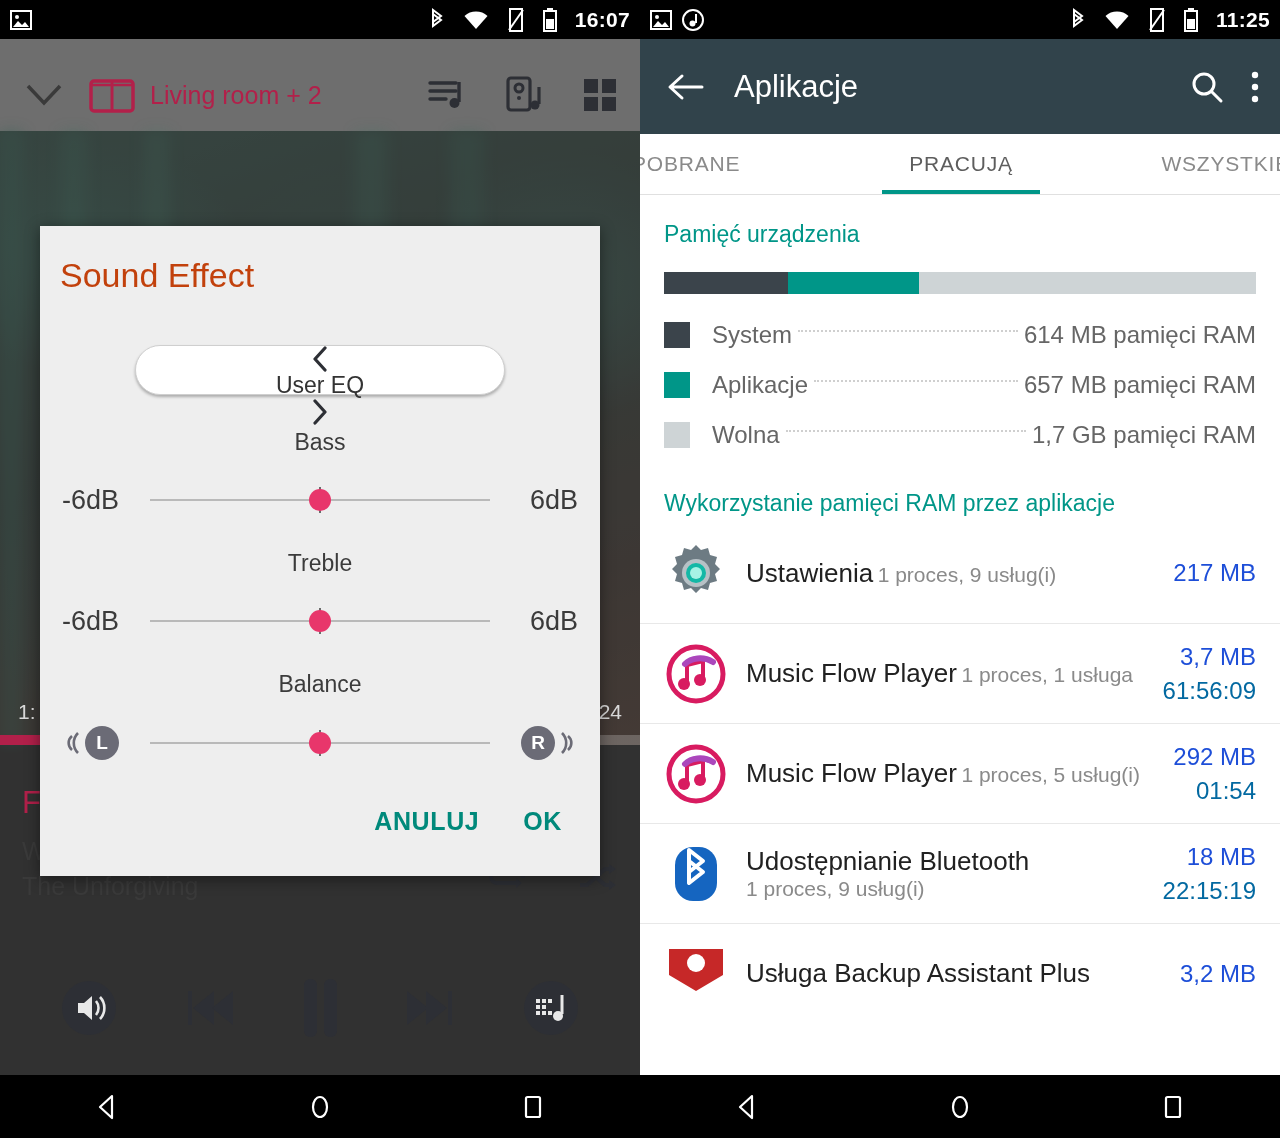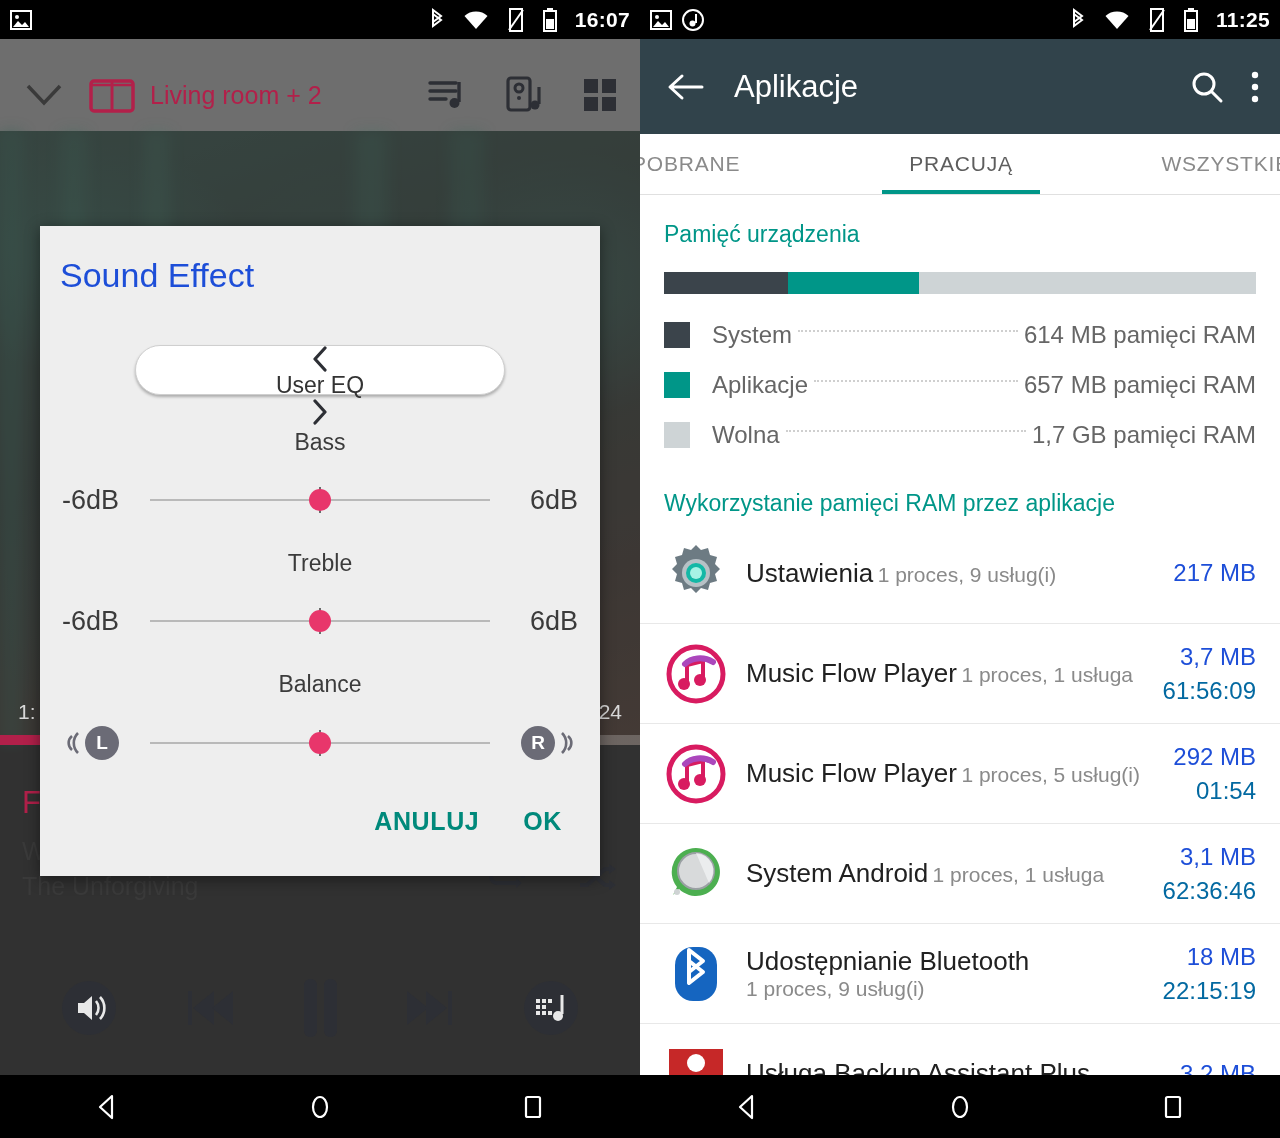--- a/index.html
+++ b/index.html
@@ -70,21 +70,21 @@
     position: absolute; left: 0; top: 940px; width: 640px; height: 135px;
     display: flex; align-items: center; justify-content: space-around; padding: 0 26px;
   }
 
   
   .dialog {
     position: absolute; left: 40px; top: 226px; width: 560px; height: 650px;
     background: #eeeeee; box-shadow: 0 3px 14px rgba(0,0,0,.45);
     display: flex; flex-direction: column;
   }
-  .dlg-title { color: #1d4ed8; font-size: 34px; padding: 30px 0 0 20px; }
+  .dlg-title { color: #c2410c; font-size: 34px; padding: 30px 0 0 20px; }
   .dlg-body { flex: 1; padding: 0 22px; }
 
   .eq-select {
     margin: 50px auto 0; width: 370px; height: 50px; background: #fff;
     border: 1px solid #cfcfcf; border-radius: 26px; box-shadow: 0 2px 3px rgba(0,0,0,.28);
     display: flex; align-items: center; justify-content: space-between; padding: 0 22px; flex-direction: column;
   }
   .eq-name { font-size: 23px; color: #333; }
   .eq-arrow { width: 26px; height: 26px; display:flex; align-items:center; justify-content:center; }
 
@@ -584,39 +584,20 @@
         <span class="app-text">
           <span class="app-name">Music Flow Player</span>
           <span class="app-sub">1 proces, 5 usług(i)</span>
         </span>
         <span class="app-right">
           <div class="app-size">292 MB</div>
           <div class="app-time">01:54</div>
         </span>
       </div>
 
-      <div class="app-row">
-        <span class="app-icon">
-          <svg width="62" height="62" viewBox="0 0 62 62">
-            <path d="M31 5a24 24 0 1 1-17 41L8 52l4-8A24 24 0 0 1 31 5z" fill="#4caf50"></path>
-            <circle cx="31" cy="28" r="18" fill="#d8dadb"></circle>
-            <circle cx="31" cy="28" r="18" fill="none" stroke="#9aa0a3" stroke-width="2"></circle>
-            <path d="M31 10a18 18 0 0 1 13 30z" fill="#f0f1f2" opacity=".8"></path>
-            <circle cx="12" cy="49" r="3" fill="#cfd3d4"></circle>
-          </svg>
-        </span>
-        <span class="app-text">
-          <span class="app-name">System Android</span>
-          <span class="app-sub">1 proces, 1 usługa</span>
-        </span>
-        <span class="app-right">
-          <div class="app-size">3,1 MB</div>
-          <div class="app-time">62:36:46</div>
-        </span>
-      </div>
 
       <div class="app-row">
         <span class="app-icon">
           <svg width="62" height="62" viewBox="0 0 62 62">
             <rect x="10" y="4" width="42" height="54" rx="18" fill="#1565c0"></rect>
             <path d="M24 18l14 11-14 11V7l14 11-14 11" fill="none" stroke="#fff" stroke-width="4" stroke-linejoin="round"></path>
           </svg>
         </span>
         <span class="app-text">
           <span class="app-name">Udostępnianie Bluetooth</span>

